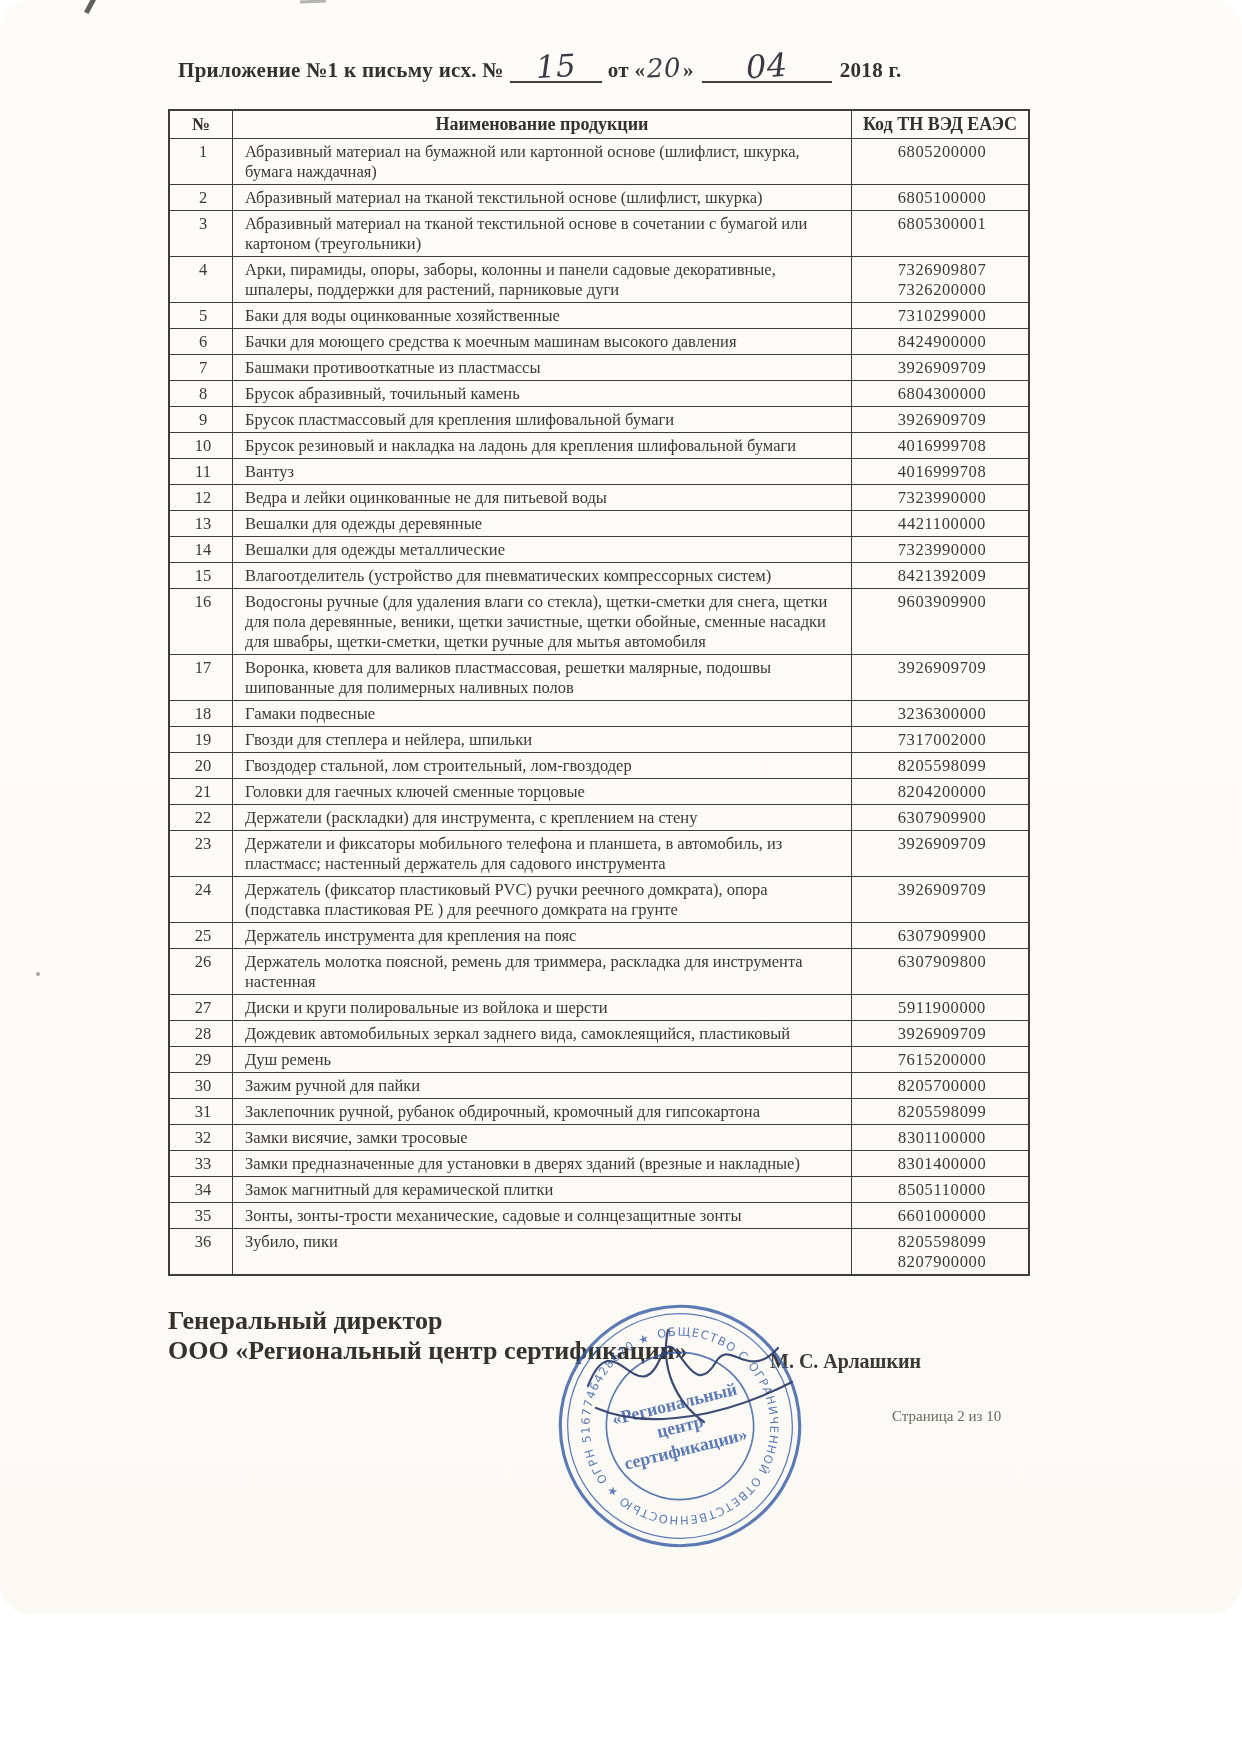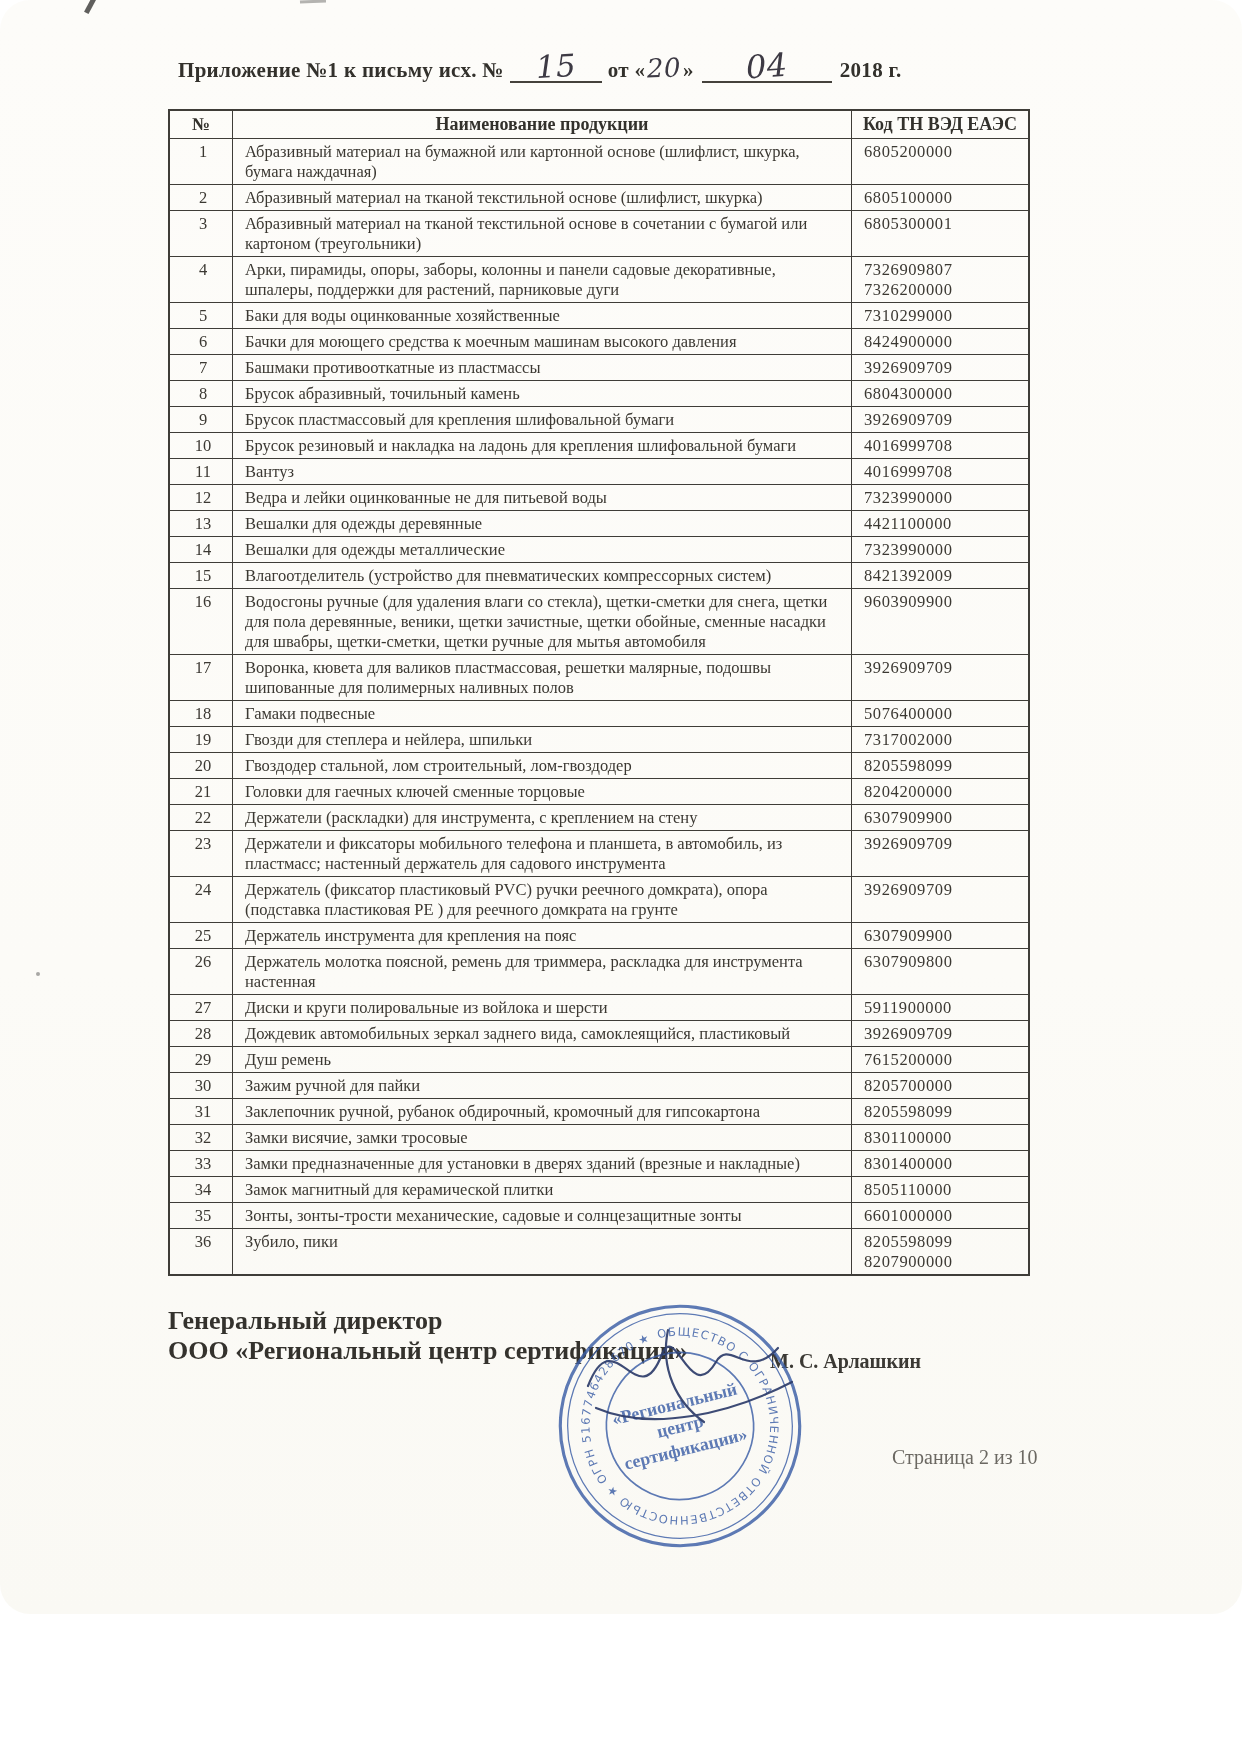--- a/index.html
+++ b/index.html
@@ -47,29 +47,29 @@
   table.products th{
     font-size:18px;font-weight:bold;color:#33312c;
     padding:3px 4px;text-align:center;
   }
   table.products td{
     font-size:16.5px;line-height:20px;color:#3b3832;
     padding:3px 8px 2px 12px;vertical-align:top;
   }
   td.c-num{width:54px;text-align:center;padding-left:2px;padding-right:2px;font-size:16px;color:#44413b;}
   td.c-name{width:612px;padding-right:28px;margin-top:24px;}
-  td.c-code{width:168px;vertical-align:middle;letter-spacing:.6px;color:#55514a;}
+  td.c-code{width:168px;text-align:center;vertical-align:middle;letter-spacing:.6px;color:#55514a;}
   th.h-code{width:168px;}
   th.h-num{width:54px;}
 
   
   .footer{position:relative;margin:30px 0 0 168px;width:900px;height:360px;}
   .director-block{font-size:26px;font-weight:bold;color:#34322d;line-height:30px;}
   .director-name{position:absolute;left:602px;top:44px;font-size:20px;font-weight:bold;color:#3b3934;}
-  .page-indicator{position:absolute;left:724px;top:102px;font-size:20px;color:#6b6862;margin-top:38px;}
+  .page-indicator{position:absolute;left:724px;top:102px;font-size:15px;color:#6b6862;}
 
   .stamp{
     position:absolute;left:386px;top:-6px;width:252px;height:252px;
     transform:rotate(-14deg);opacity:.82;
   }
   .signature{
     position:absolute;left:404px;top:4px;width:240px;height:130px;opacity:.92;
   }
 </style>
 </head>
@@ -181,21 +181,21 @@
           <td class="c-code">9603909900</td>
         </tr>
         <tr>
           <td class="c-num">17</td>
           <td class="c-name">Воронка, кювета для валиков пластмассовая, решетки малярные, подошвы шипованные для полимерных наливных полов</td>
           <td class="c-code">3926909709</td>
         </tr>
         <tr>
           <td class="c-num">18</td>
           <td class="c-name">Гамаки подвесные</td>
-          <td class="c-code">5076400000</td>
+          <td class="c-code">3236300000</td>
         </tr>
         <tr>
           <td class="c-num">19</td>
           <td class="c-name">Гвозди для степлера и нейлера, шпильки</td>
           <td class="c-code">7317002000</td>
         </tr>
         <tr>
           <td class="c-num">20</td>
           <td class="c-name">Гвоздодер стальной, лом строительный, лом-гвоздодер</td>
           <td class="c-code">8205598099</td>

